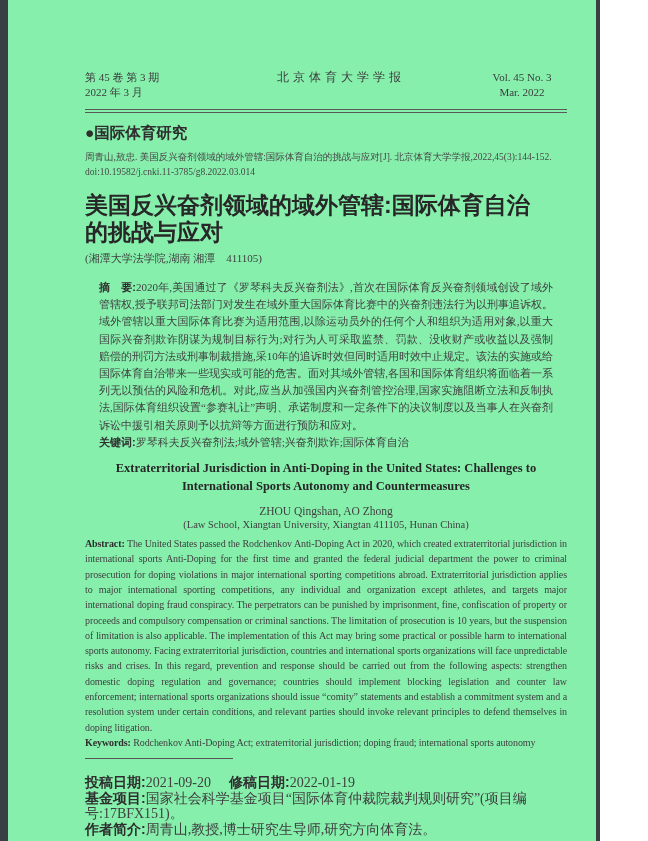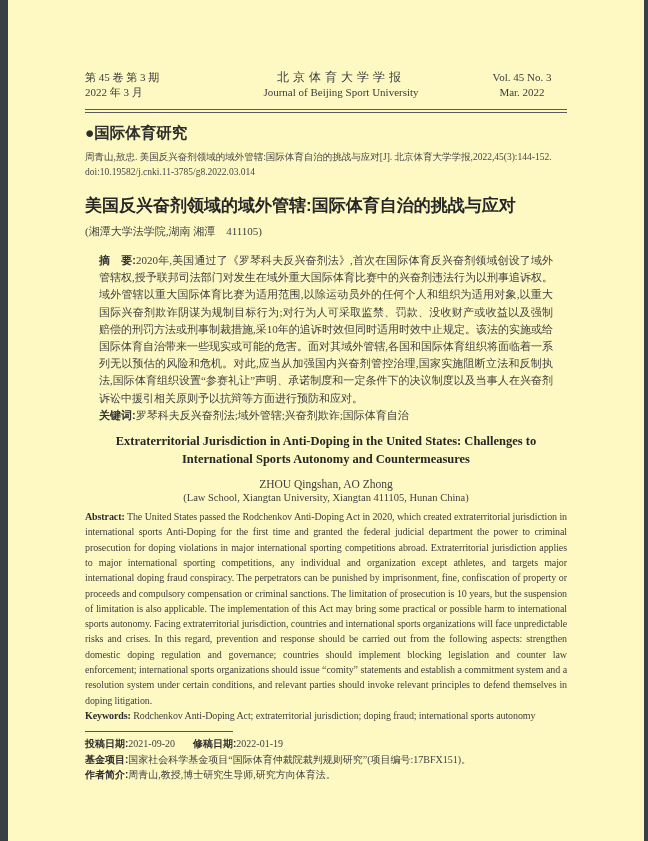--- a/index.html
+++ b/index.html
@@ -1,19 +1,19 @@
 <!DOCTYPE html>
 <html><head>
 <meta charset="utf-8">
 <style>
   html,body{margin:0;padding:0;background:#ffffff;}
   .scan{
     position:relative;
-    width:648px;height:841px;
-    background:#fef9c3;
+    width:600px;height:841px;
+    background:#86efac;
     overflow:hidden;
     font-family:"Liberation Serif","DejaVu Serif",serif;
     color:#3f3f3f;
   }
   .edge{position:absolute;top:0;height:100%;background:#384045;}
   .edge-left{left:0;width:8px;}
   .edge-right{right:0;width:4px;}
   .content{
     position:absolute;left:85px;top:70px;width:482px;
   }
@@ -21,58 +21,57 @@
   .journal-header{display:flex;justify-content:space-between;font-size:11px;line-height:15px;color:#3c3c3c;}
   .jh-left{text-align:left;min-width:120px;}
   .jh-center{text-align:center;flex:1;}
   .jh-right{text-align:center;min-width:90px;}
   .journal-cn{letter-spacing:4px;font-size:12px;}
   .double-rule{margin-top:9px;height:2px;border-top:1.5px solid #5a5a5a;border-bottom:1.5px solid #5a5a5a;}
   
   .section-label{margin-top:10px;font-family:"Liberation Sans","DejaVu Sans",sans-serif;font-weight:bold;font-size:15.5px;color:#2e2e2e;}
   .citation{margin-top:6px;font-size:9.5px;line-height:14.5px;color:#474747;}
   
-  .title-cn{margin-top:13px;width:460px;font-family:Liberation Sans, sans-serif;font-weight:bold;font-size:17px;line-height:27px;color:#272727;}
+  .title-cn{margin-top:13px;width:460px;font-family:Liberation Sans, sans-serif;font-weight:bold;font-size:23px;line-height:27px;color:#272727;}
   .authors-cn{margin-top:13px;font-size:14px;color:#3a3a3a;}
   .affil-cn{margin-top:5px;font-size:11px;color:#3f3f3f;}
   
   .abstract-cn{margin:13px 14px 0 14px;font-size:11px;line-height:17.2px;text-align:justify;}
   .abstract-cn b,.kw-cn b{font-family:Liberation Sans, sans-serif;color:#2e2e2e;}
   .kw-cn{margin:0 14px 0 14px;font-size:11px;line-height:17.2px;text-align:justify;}
   
   .title-en{margin-top:8px;text-align:center;font-weight:bold;font-size:12.5px;line-height:18px;color:#272727;}
   .authors-en{margin-top:10px;text-align:center;font-size:11.5px;}
   .affil-en{margin-top:2px;text-align:center;font-size:10.5px;}
   .abstract-en{margin-top:6px;font-size:10px;line-height:15.3px;text-align:justify;letter-spacing:-0.1px;}
   .abstract-en b,.kw-en b{color:#2e2e2e;}
   .kw-en{margin-top:0;font-size:10px;line-height:15.3px;text-align:justify;letter-spacing:-0.1px;}
   p{margin:0;}
   
   .foot-rule{margin-top:8px;width:148px;border-top:1px solid #555;}
-  .notes{margin-top:4px;font-size:10px;line-height:15.5px;color:#3f3f3f;}
+  .notes{margin-top:16px;font-size:14px;line-height:15.5px;color:#3f3f3f;}
   .notes b{font-family:"Liberation Sans","DejaVu Sans",sans-serif;color:#2e2e2e;}
   .gap{display:inline-block;width:18px;}
 </style>
 </head>
 <body>
 
 <div class="scan">
   <div class="edge edge-left"></div>
   <div class="edge edge-right"></div>
 
   <div class="content">
 
     <div class="journal-header">
       <div class="jh-left">
         <div>第 45 卷   第 3 期</div>
         <div>2022 年 3 月</div>
       </div>
       <div class="jh-center">
         <div class="journal-cn">北京体育大学学报</div>
-        <div>Journal of Beijing Sport University</div>
       </div>
       <div class="jh-right">
         <div>Vol. 45   No. 3</div>
         <div>Mar. 2022</div>
       </div>
     </div>
 
     <div class="double-rule"></div>
 
     <div class="section-label">●国际体育研究</div>

